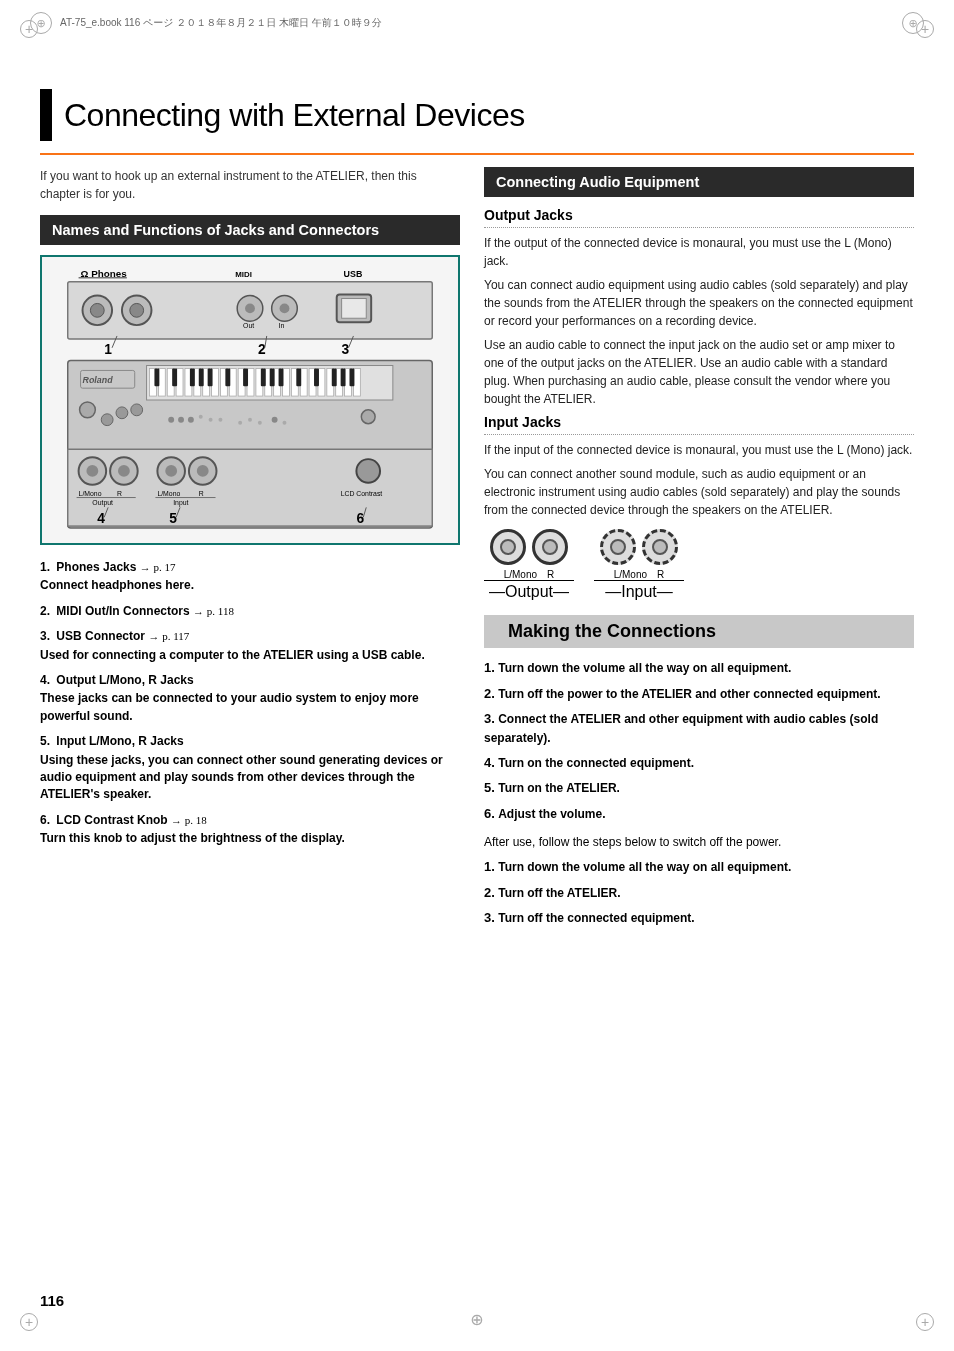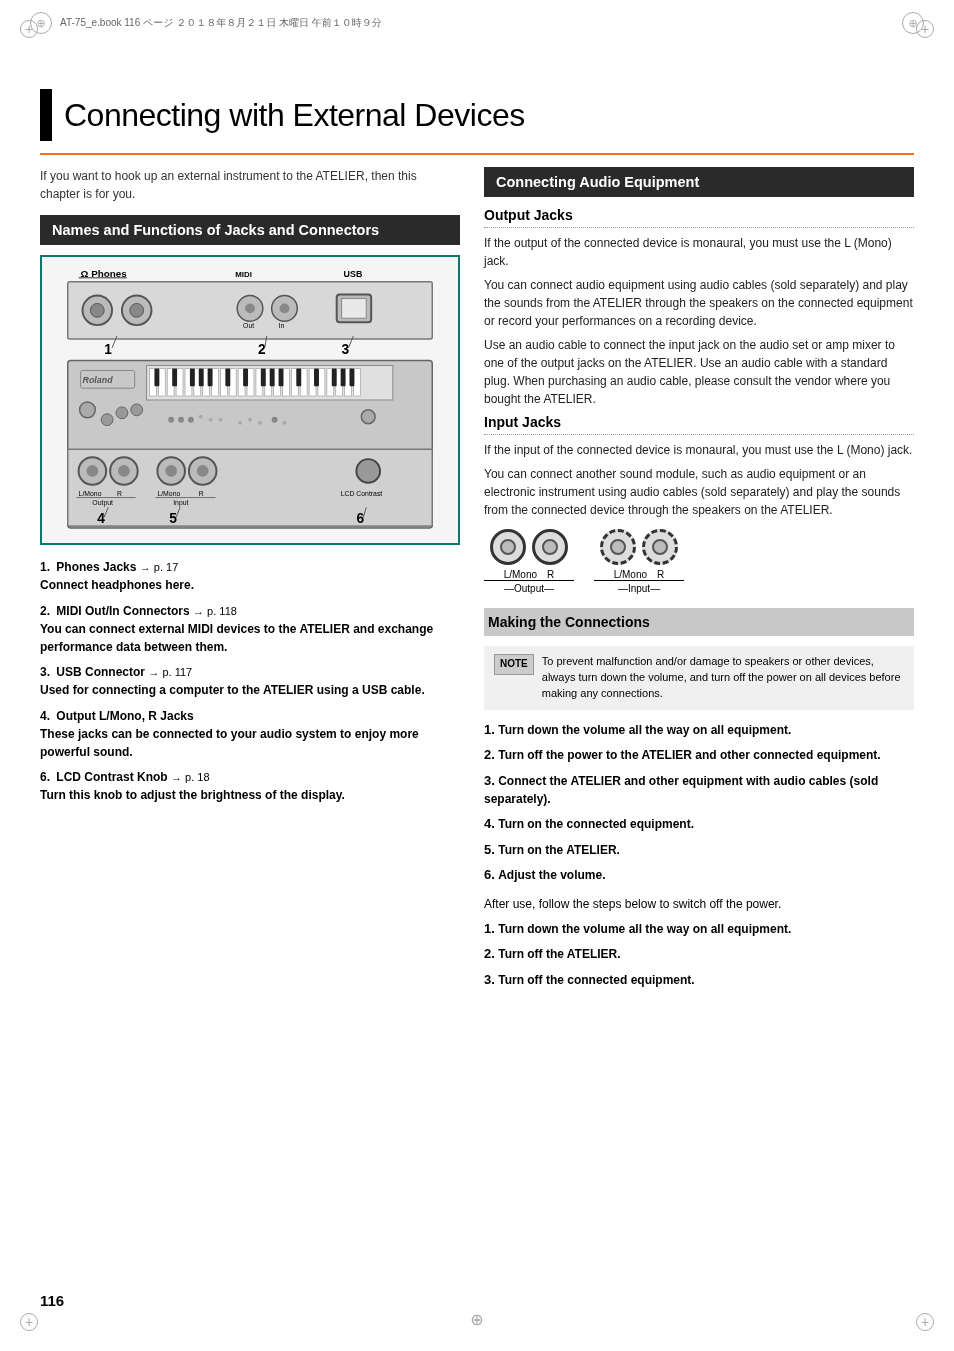--- a/index.html
+++ b/index.html
@@ -77,22 +77,22 @@
       background: #2a2a2a;
       color: #fff;
       padding: 7px 12px;
       font-size: 14.5px;
       font-weight: bold;
       margin-bottom: 10px;
     }
     .section-header-gray {
       background: #c8c8c8;
       color: #000;
-      padding: 6px 4px;
-      font-size: 14px;
+      padding: 6px 24px;
+      font-size: 18px;
       font-weight: bold;
       margin-bottom: 10px;
     }
 
     .intro-text {
       font-size: 12px;
       color: #333;
       margin-bottom: 12px;
       line-height: 1.5;
     }
@@ -123,21 +123,21 @@
       margin-right: 3px;
     }
     .num-list li .item-title {
       font-weight: bold;
     }
     .num-list li .item-body {
       font-weight: bold;
       display: block;
       margin-top: 1px;
     }
-    .arrow-ref { font-size: 11px; }
+    .arrow-ref { font-size: 11px; font-family: Liberation Serif, serif; }
 
     
     .subsection-title {
       font-size: 14px;
       font-weight: bold;
       margin-bottom: 4px;
     }
     .dotted-divider {
       border: none;
       border-top: 1px dotted #999;
@@ -173,21 +173,21 @@
     .audio-jack-inner {
       width: 16px; height: 16px;
       border-radius: 50%;
       border: 2px solid #555;
       background: #bbb;
     }
     .audio-label-row {
       display: flex; gap: 10px; font-size: 10px; align-items: center;
     }
     .audio-section-label {
-      font-size: 10px;
+      font-size: 16px;
       border-top: 1px solid #000;
       text-align: center;
       padding-top: 2px;
     }
 
     
     .note-box {
       background: #f0f0f0;
       border: none;
       padding: 8px 10px;
@@ -443,32 +443,36 @@
         <li>
           <span class="item-num">1.</span>
           <span class="item-title">Phones Jacks</span>
           <span class="arrow-ref">→ p. 17</span>
           <span class="item-body">Connect headphones here.</span>
         </li>
         <li>
           <span class="item-num">2.</span>
           <span class="item-title">MIDI Out/In Connectors</span>
           <span class="arrow-ref">→ p. 118</span>
-          <span class="item-body">You can connect external MIDI devices to the ATELIER and exchange performance data between them.</span>
         </li>
         <li>
           <span class="item-num">3.</span>
           <span class="item-title">USB Connector</span>
           <span class="arrow-ref">→ p. 117</span>
           <span class="item-body">Used for connecting a computer to the ATELIER using a USB cable.</span>
         </li>
         <li>
           <span class="item-num">4.</span>
           <span class="item-title">Output L/Mono, R Jacks</span>
           <span class="item-body">These jacks can be connected to your audio system to enjoy more powerful sound.</span>
+        </li>
+        <li>
+          <span class="item-num">5.</span>
+          <span class="item-title">Input L/Mono, R Jacks</span>
+          <span class="item-body">Using these jacks, you can connect other sound generating devices or audio equipment and play sounds from other devices through the ATELIER's speaker.</span>
         </li>
         <li>
           <span class="item-num">6.</span>
           <span class="item-title">LCD Contrast Knob</span>
           <span class="arrow-ref">→ p. 18</span>
           <span class="item-body">Turn this knob to adjust the brightness of the display.</span>
         </li>
       </ul>
     </div>
 
@@ -524,24 +528,20 @@
           <div class="audio-section-label" style="width:90px">
             <span>—<span>Input</span>—</span>
           </div>
         </div>
       </div>
 
       <div class="section-header-gray" style="margin-top:14px;">
         <span>Making the Connections</span>
       </div>
 
-      <div class="note-box">
-        <span class="note-badge">NOTE</span>
-        <span>To prevent malfunction and/or damage to speakers or other devices, always turn down the volume, and turn off the power on all devices before making any connections.</span>
-      </div>
 
       <ul class="bold-list">
         <li>
           <span class="li-num">1.</span>
           <span class="li-text">Turn down the volume all the way on all equipment.</span>
         </li>
         <li>
           <span class="li-num">2.</span>
           <span class="li-text">Turn off the power to the ATELIER and other connected equipment.</span>
         </li>

